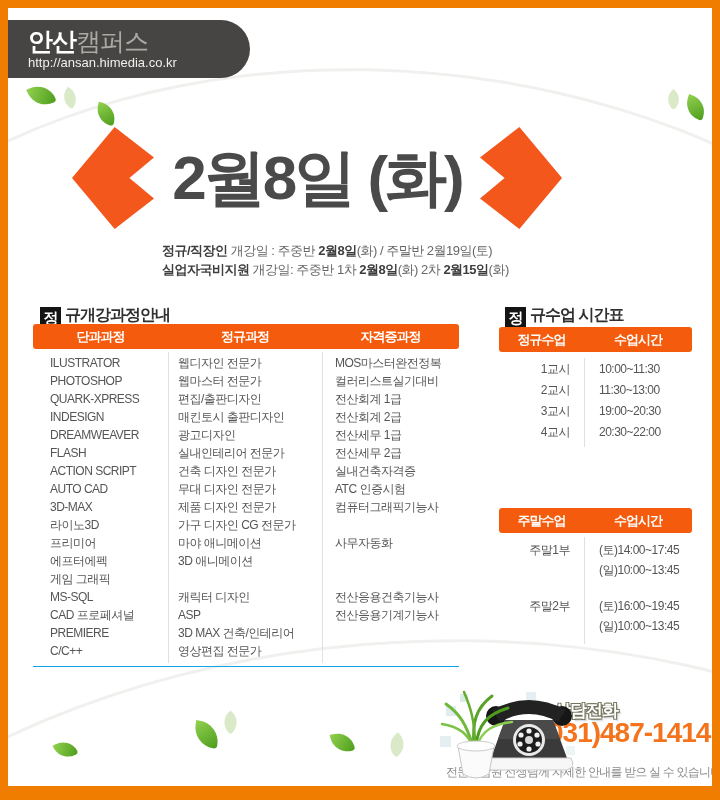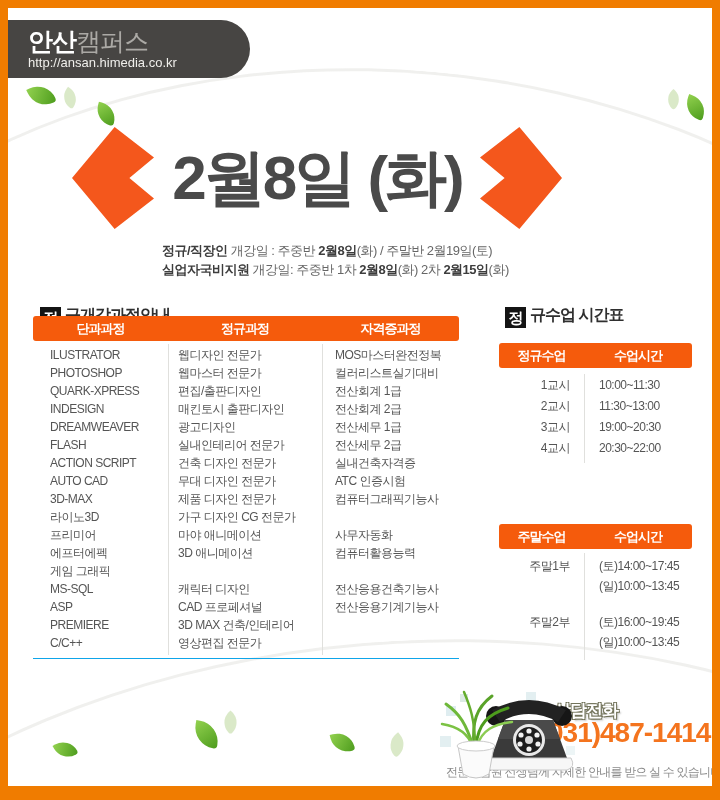--- a/index.html
+++ b/index.html
@@ -38,33 +38,33 @@
   .notice p{margin:0;}
   .notice .b{font-weight:bold;color:#3d3d3d;}
   
   .sec-title{position:absolute;margin:8px;font-size:16px;font-weight:bold;color:#2f2f2f;letter-spacing:-1px;z-index:5;}
   .badge{display:inline-block;width:21px;height:21px;line-height:21px;text-align:center;background:#141414;
          color:#fff;font-size:15px;font-weight:bold;margin-right:4px;vertical-align:-3px;}
   
   .orange-bar{height:25px;background:#F55B0C;border-radius:3px;display:grid;align-items:center;z-index:5;}
   .orange-bar span{color:#fff;font-size:13px;font-weight:bold;text-align:center;letter-spacing:-1px;}
   
-  .courses{position:absolute;left:33px;top:316px;width:426px;z-index:5;}
+  .courses{position:absolute;left:33px;top:324px;width:426px;z-index:5;}
   .courses .orange-bar{grid-template-columns:135px 154px 137px;}
   .courses .tbody{position:relative;padding:5px 0 6px 0;border-bottom:1px solid #0ea5e9;}
   .courses .trow{display:grid;grid-template-columns:135px 154px 137px;line-height:18px;}
   .courses .tcell{font-size:12px;color:#555;letter-spacing:-0.5px;white-space:nowrap;overflow:hidden;}
   .courses .tcell:nth-child(1){padding-left:17px;}
   .courses .tcell:nth-child(2){padding-left:10px;}
   .courses .tcell:nth-child(3){padding-left:13px;}
   .courses .vline{position:absolute;top:3px;bottom:3px;width:1px;background:#e0e0dd;}
   .courses .v1{left:135px;}
   .courses .v2{left:289px;}
   
-  .tt{position:absolute;width:193px;z-index:5;margin-top:16px;}
+  .tt{position:absolute;width:193px;z-index:5;}
   .tt .orange-bar{grid-template-columns:85px 1fr;}
   .tt-weekday{left:499px;top:327px;}
   .tt-weekend{left:499px;top:508px;}
   .tt .tbody{position:relative;padding:7px 0 8px 0;}
   .tt .trow{display:grid;grid-template-columns:85px 1fr;}
   .tt-weekday .trow{line-height:21px;}
   .tt .tcell{font-size:12px;color:#555;letter-spacing:-0.5px;}
   .tt .tcell:nth-child(1){text-align:right;padding-right:14px;}
   .tt .tcell:nth-child(2){padding-left:15px;}
   .tt .vline{position:absolute;top:6px;bottom:4px;left:85px;width:1px;background:#e0e0dd;}
@@ -186,33 +186,32 @@
           <div class="tcell">가구 디자인 CG 전문가</div>
         </div>
         <div class="trow">
           <div class="tcell">프리미어</div>
           <div class="tcell">마야 애니메이션</div>
           <div class="tcell">사무자동화</div>
         </div>
         <div class="trow">
           <div class="tcell">에프터에펙</div>
           <div class="tcell">3D 애니메이션</div>
-          <div class="tcell">컴퓨터활용능력</div>
         </div>
         <div class="trow">
           <div class="tcell">게임 그래픽</div>
         </div>
         <div class="trow">
           <div class="tcell">MS-SQL</div>
           <div class="tcell">캐릭터 디자인</div>
           <div class="tcell">전산응용건축기능사</div>
         </div>
         <div class="trow">
+          <div class="tcell">CAD 프로페셔널</div>
           <div class="tcell">ASP</div>
-          <div class="tcell">CAD 프로페셔널</div>
           <div class="tcell">전산응용기계기능사</div>
         </div>
         <div class="trow">
           <div class="tcell">PREMIERE</div>
           <div class="tcell">3D MAX 건축/인테리어</div>
           <div class="tcell"></div>
         </div>
         <div class="trow">
           <div class="tcell">C/C++</div>
           <div class="tcell">영상편집 전문가</div>

